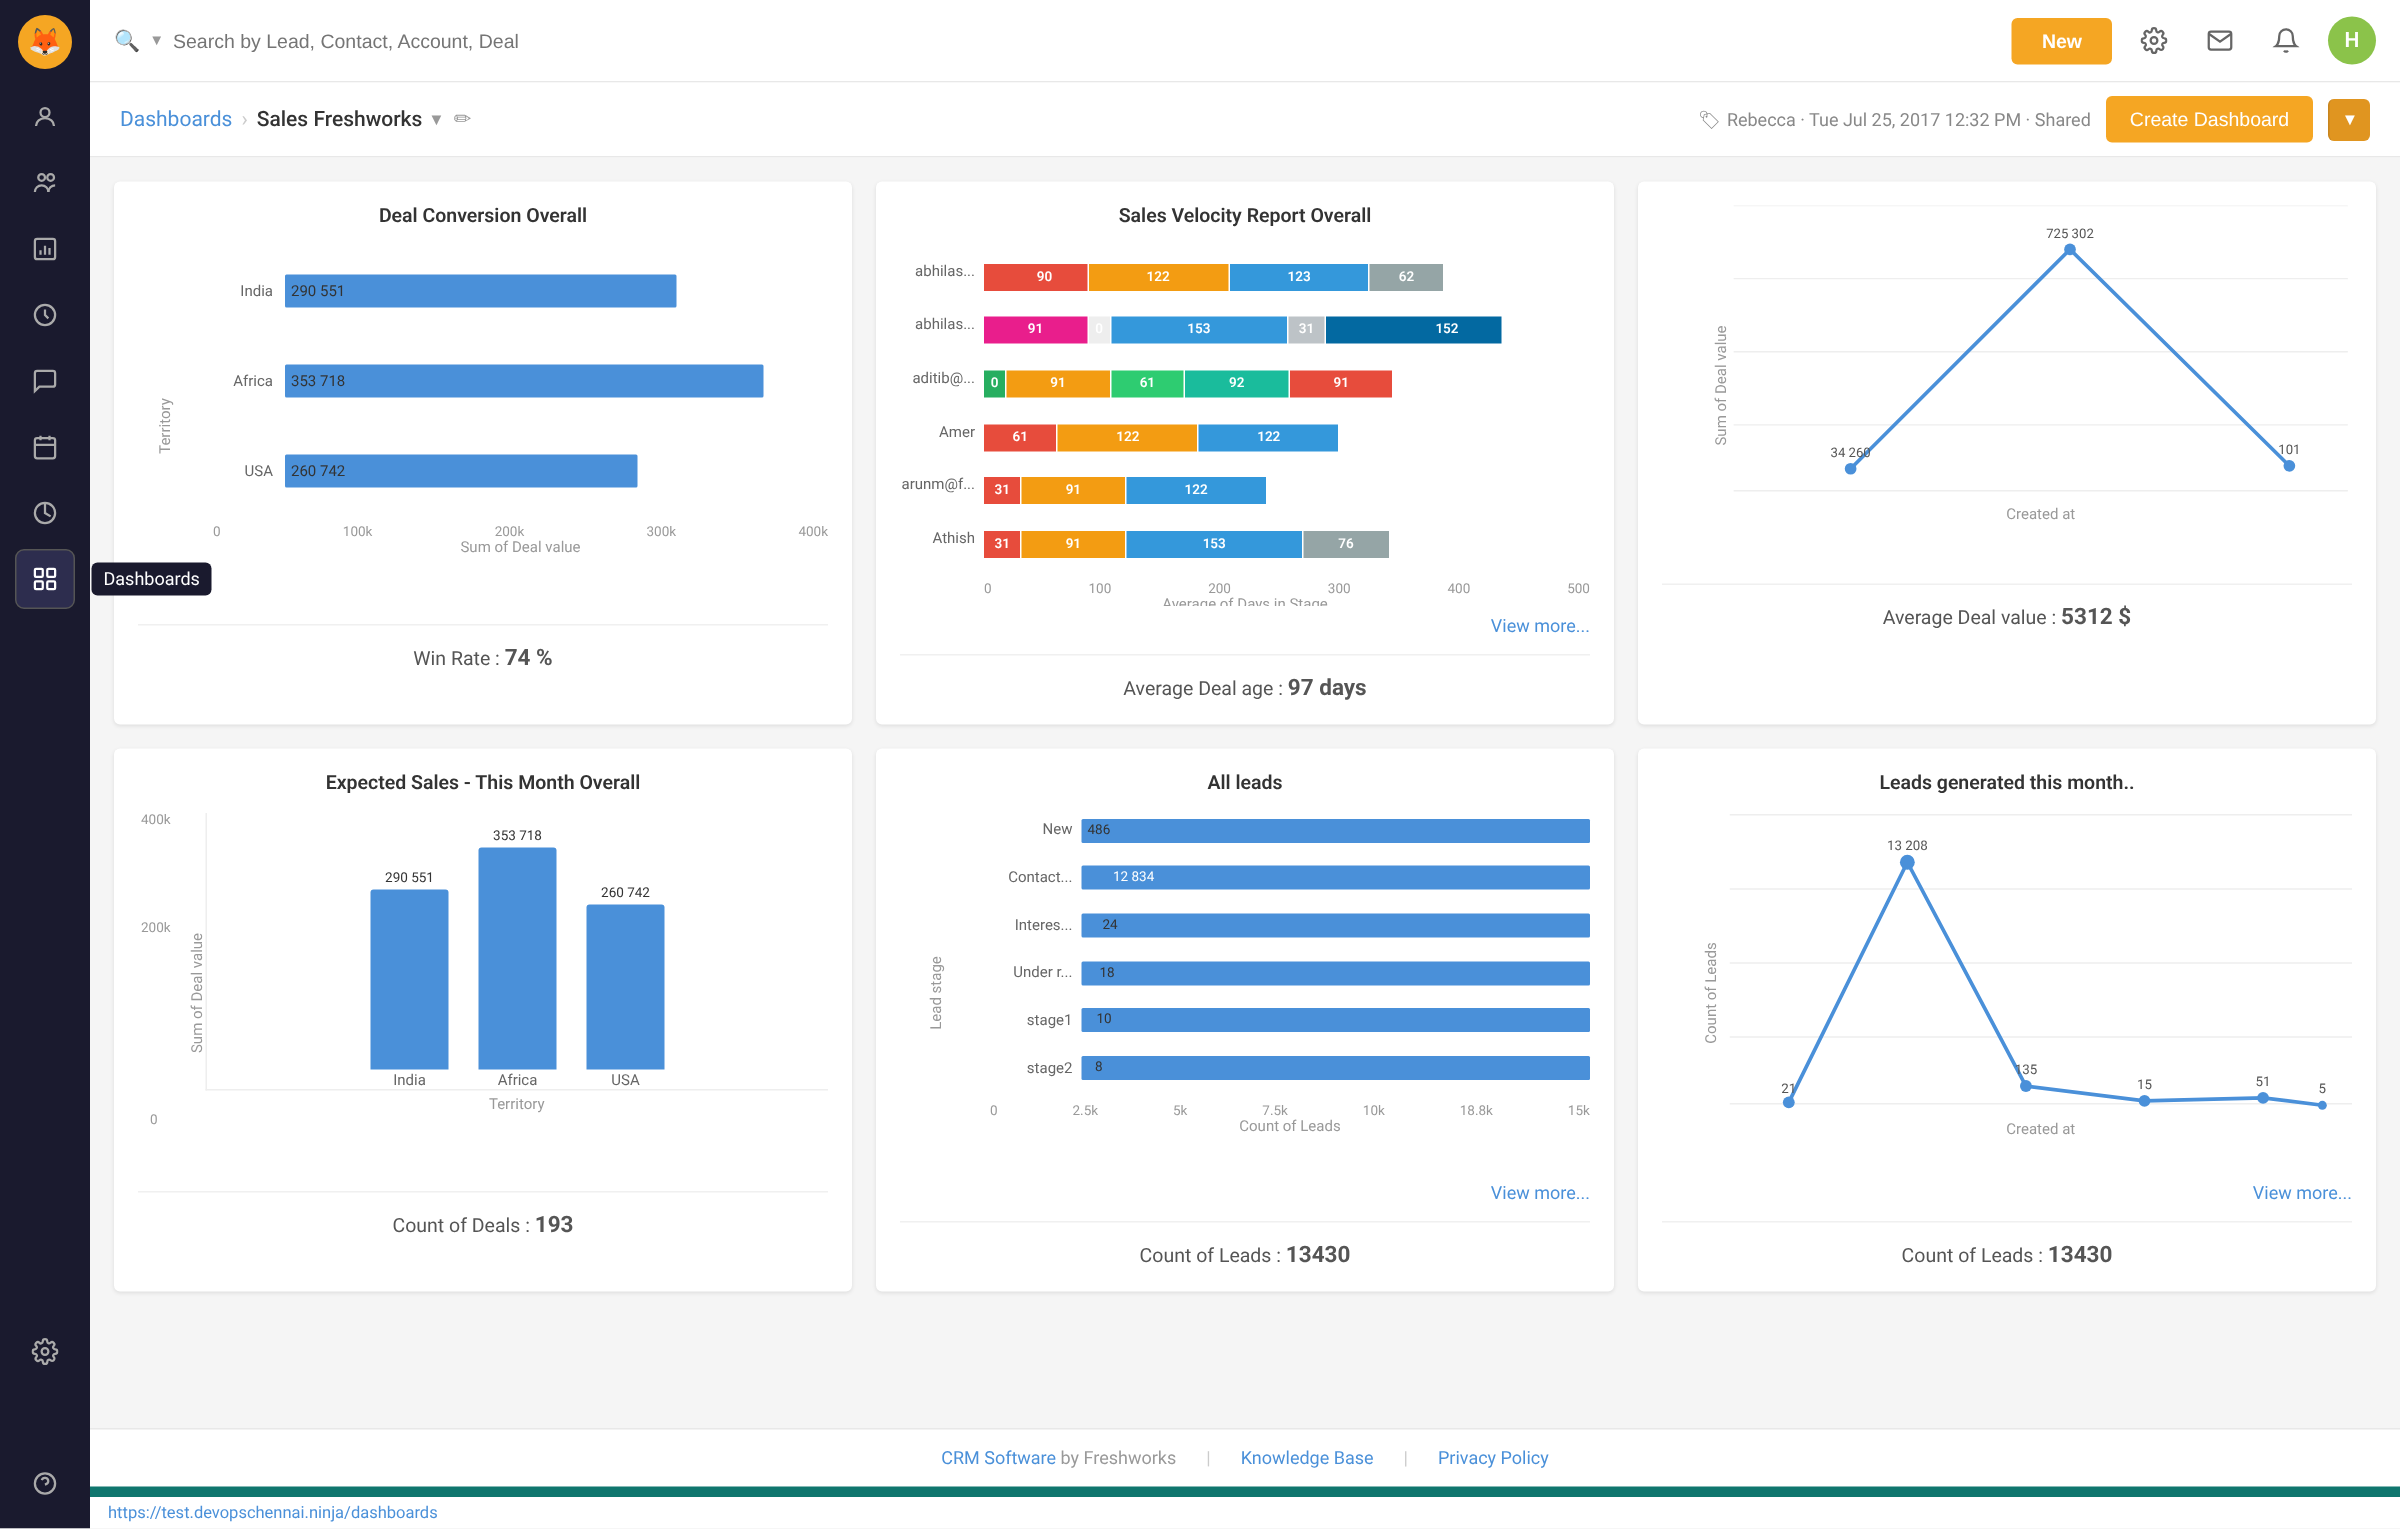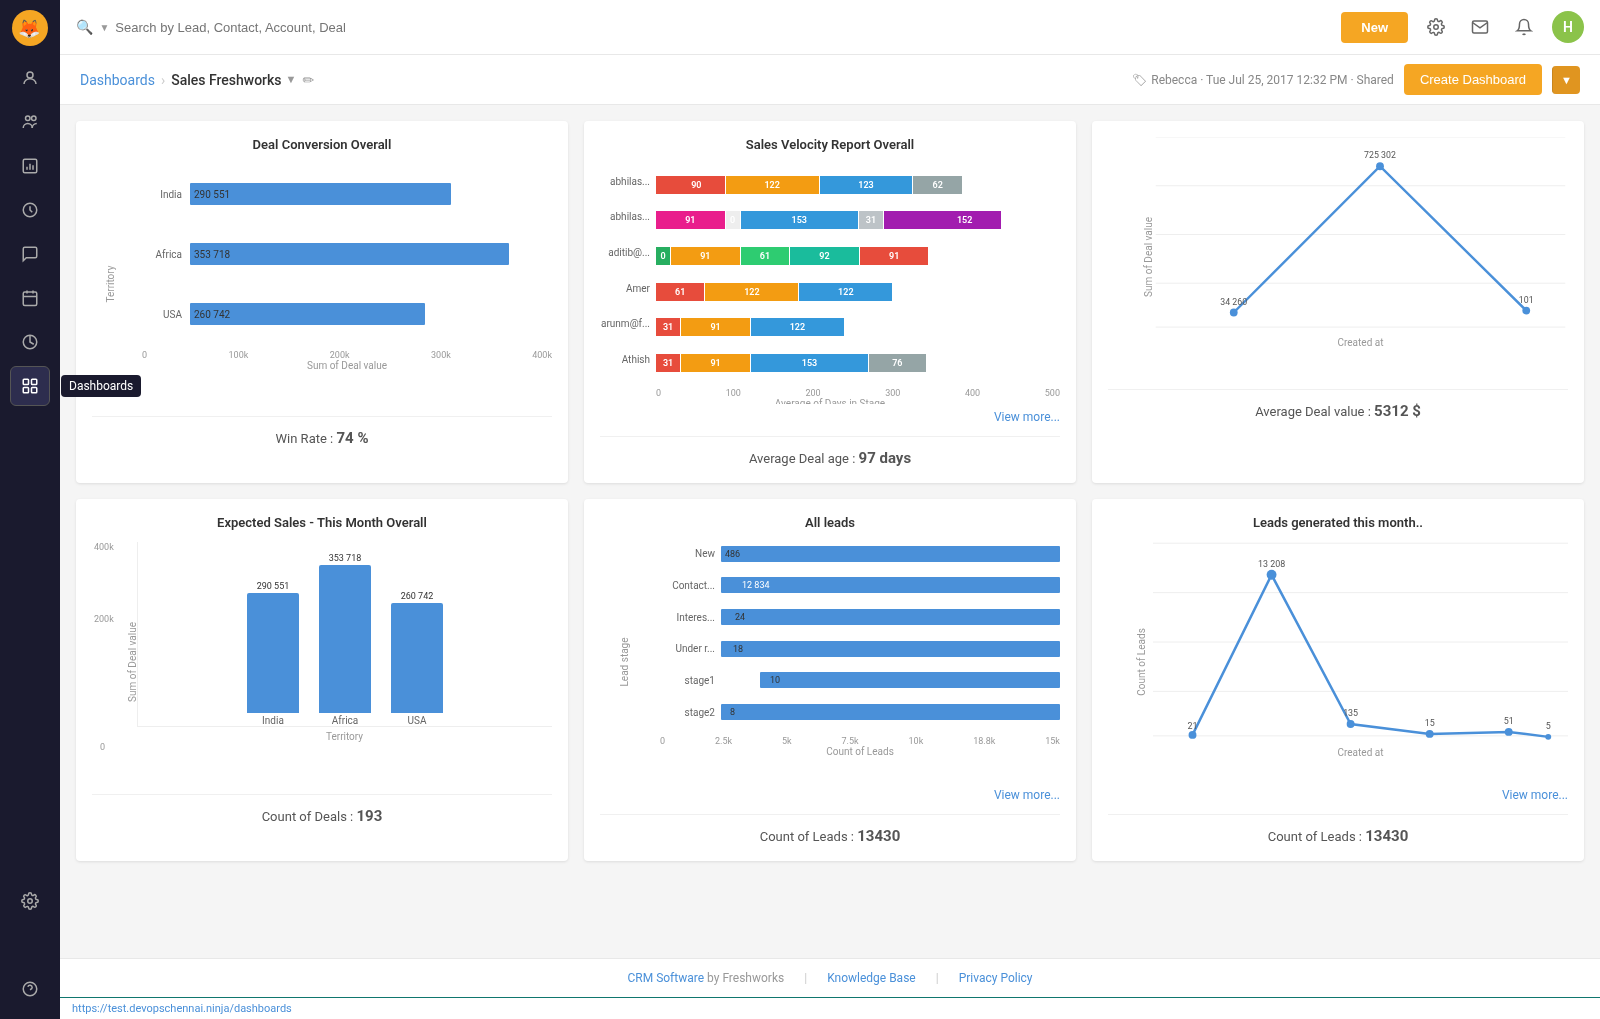--- a/index.html
+++ b/index.html
@@ -61,21 +61,21 @@
     .stacked-bars { display: flex; height: 18px; flex: 1; gap: 1px; }
     .stacked-seg { height: 100%; display: flex; align-items: center; justify-content: center; font-size: 9px; color: white; font-weight: 600; min-width: 14px; }
 
     
     .footer { background: white; padding: 12px 0; text-align: center; border-top: 1px solid #e8e8e8; font-size: 12px; color: #4a90d9; display: flex; justify-content: center; gap: 20px; align-items: center; flex-shrink: 0; }
     .footer-sep { color: #ccc; }
     .footer-link { color: #4a90d9; cursor: pointer; }
     .footer-text { color: #999; }
 
     
-    .status-bar { background: white; padding: 4px 12px; border-top: 1px solid #0f766e; font-size: 11px; color: #4a90d9; flex-shrink: 0; }
+    .status-bar { background: white; padding: 4px 12px; border-top: 7px solid #0f766e; font-size: 11px; color: #4a90d9; flex-shrink: 0; }
 
     
     .leads-row { display: flex; align-items: center; gap: 6px; margin-bottom: 8px; }
     .leads-label { font-size: 10px; color: #666; width: 55px; text-align: right; flex-shrink: 0; }
   </style>
 </head>
 <body>
 
 <div class="sidebar">
   <div class="sidebar-logo">🦊</div>
@@ -261,21 +261,21 @@
                 <div class="stacked-seg" style="width:12%;background:#95a5a6;">62</div>
               </div>
             </div>
             <div class="stacked-row">
               <div class="stacked-label">abhilas...</div>
               <div class="stacked-bars">
                 <div class="stacked-seg" style="width:17%;background:#e91e8c;">91</div>
                 <div class="stacked-seg" style="width:2%;background:#eee;">0</div>
                 <div class="stacked-seg" style="width:29%;background:#3498db;">153</div>
                 <div class="stacked-seg" style="width:6%;background:#bdc3c7;">31</div>
-                <div class="stacked-seg" style="width:29%;background:#a21caf;padding-left:44px;">152</div>
+                <div class="stacked-seg" style="width:29%;background:#0369a1;padding-left:44px;">152</div>
               </div>
             </div>
             <div class="stacked-row">
               <div class="stacked-label">aditib@...</div>
               <div class="stacked-bars">
                 <div class="stacked-seg" style="width:2%;background:#27ae60;">0</div>
                 <div class="stacked-seg" style="width:17%;background:#f39c12;">91</div>
                 <div class="stacked-seg" style="width:12%;background:#2ecc71;">61</div>
                 <div class="stacked-seg" style="width:17%;background:#1abc9c;">92</div>
                 <div class="stacked-seg" style="width:17%;background:#e74c3c;">91</div>
@@ -421,21 +421,21 @@
               </div>
             </div>
             <div class="leads-row">
               <div class="leads-label">Under r...</div>
               <div style="flex:1;height:16px;background:#4a90d9;width:0.3%;border-radius:1px;display:flex;align-items:center;min-width:8px;">
                 <span style="font-size:9px;color:#333;margin-left:12px;white-space:nowrap;">18</span>
               </div>
             </div>
             <div class="leads-row">
               <div class="leads-label">stage1</div>
-              <div style="flex:1;height:16px;background:#4a90d9;width:0.2%;border-radius:1px;display:flex;align-items:center;min-width:6px;margin-left:39px;">
+              <div style="flex:1;height:16px;background:#4a90d9;width:0.2%;border-radius:1px;display:flex;align-items:center;min-width:6px;">
                 <span style="font-size:9px;color:#333;margin-left:10px;white-space:nowrap;">10</span>
               </div>
             </div>
             <div class="leads-row">
               <div class="leads-label">stage2</div>
               <div style="flex:1;height:16px;background:#4a90d9;width:0.1%;border-radius:1px;display:flex;align-items:center;min-width:5px;">
                 <span style="font-size:9px;color:#333;margin-left:9px;white-space:nowrap;">8</span>
               </div>
             </div>
           </div>

